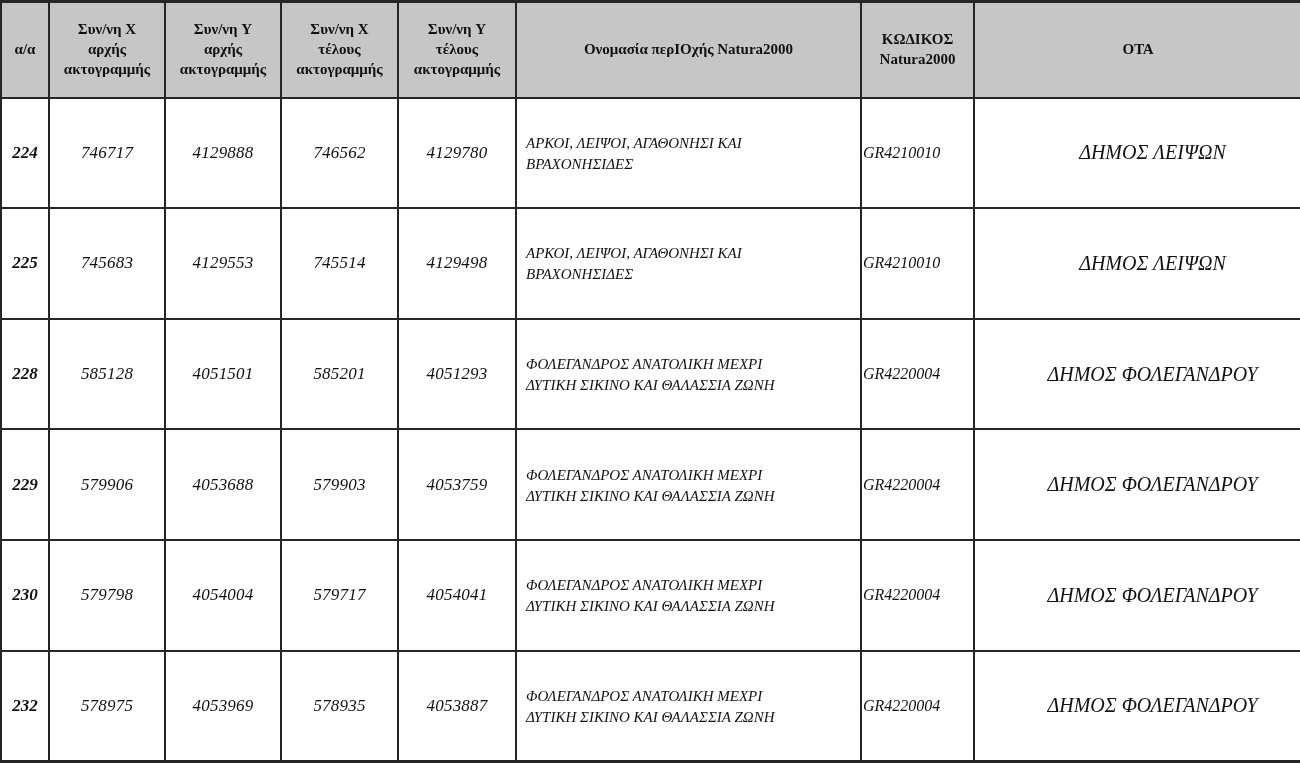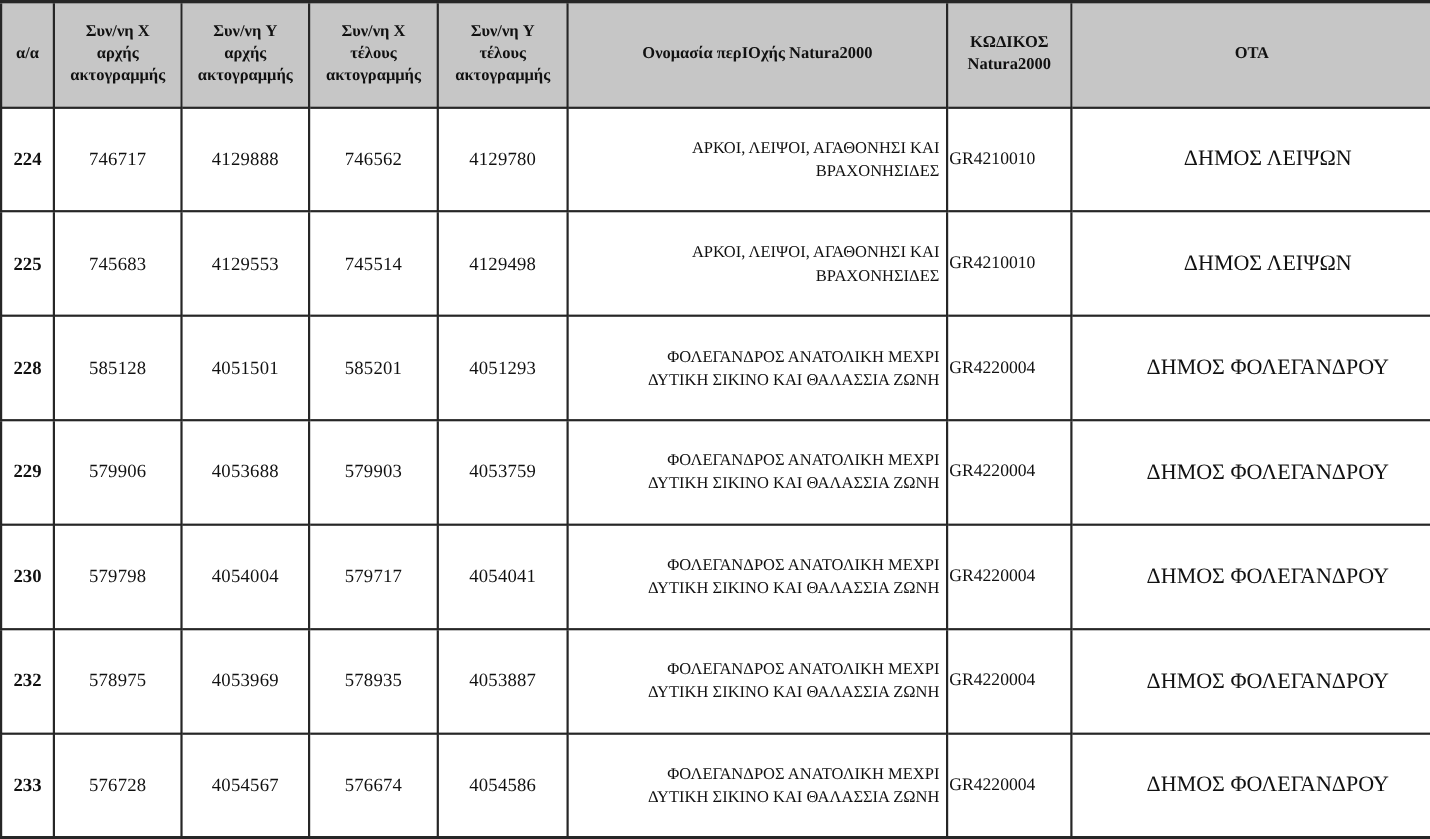--- a/index.html
+++ b/index.html
@@ -16,33 +16,33 @@
     border-bottom:3px solid var(--border,#262626);
     border-right:none;
   }
   th,td{
     border:2px solid var(--border,#262626);
     overflow:hidden;
     vertical-align:middle;
   }
   th:last-child,td:last-child{border-right:none;}
   thead tr{height:96px;}
-  tbody tr{height:70px;}
+  tbody tr{height:70px;font-style:italic;}
   th{
     background:var(--header-bg,#c6c6c6);
     font-weight:bold;
     font-size:15px;
     line-height:1.32;
     white-space:pre-line;
     text-align:center;
     padding:2px 4px;
   }
   td.c-index{font-weight:bold;font-size:17px;text-align:center;}
   td.c-num{font-size:17px;text-align:center;letter-spacing:0.2px;}
-  td.c-name{font-size:15px;line-height:1.4;text-align:right;padding:4px 6px 2px 9px;white-space:pre-line;}
+  td.c-name{font-size:15px;line-height:1.4;text-align:left;padding:4px 6px 2px 9px;white-space:pre-line;}
   td.c-code{font-size:16px;text-align:left;}
   td.c-ota{font-size:20px;text-align:center;padding-left:30px;}
 </style>
 </head>
 <body>
 
 <div class="page">
   <table class="natura">
     <colgroup>
       <col style="width:48px">
@@ -135,26 +135,15 @@
         <td class="c-index">232</td>
         <td class="c-num">578975</td>
         <td class="c-num">4053969</td>
         <td class="c-num">578935</td>
         <td class="c-num">4053887</td>
         <td class="c-name">ΦΟΛΕΓΑΝΔΡΟΣ ΑΝΑΤΟΛΙΚΗ ΜΕΧΡΙ
 ΔΥΤΙΚΗ ΣΙΚΙΝΟ ΚΑΙ ΘΑΛΑΣΣΙΑ ΖΩΝΗ</td>
         <td class="c-code">GR4220004</td>
         <td class="c-ota">ΔΗΜΟΣ ΦΟΛΕΓΑΝΔΡΟΥ</td>
       </tr>
-      <tr>
-        <td class="c-index">233</td>
-        <td class="c-num">576728</td>
-        <td class="c-num">4054567</td>
-        <td class="c-num">576674</td>
-        <td class="c-num">4054586</td>
-        <td class="c-name">ΦΟΛΕΓΑΝΔΡΟΣ ΑΝΑΤΟΛΙΚΗ ΜΕΧΡΙ
-ΔΥΤΙΚΗ ΣΙΚΙΝΟ ΚΑΙ ΘΑΛΑΣΣΙΑ ΖΩΝΗ</td>
-        <td class="c-code">GR4220004</td>
-        <td class="c-ota">ΔΗΜΟΣ ΦΟΛΕΓΑΝΔΡΟΥ</td>
-      </tr>
     </tbody>
   </table>
 </div>
 
 </body></html>

